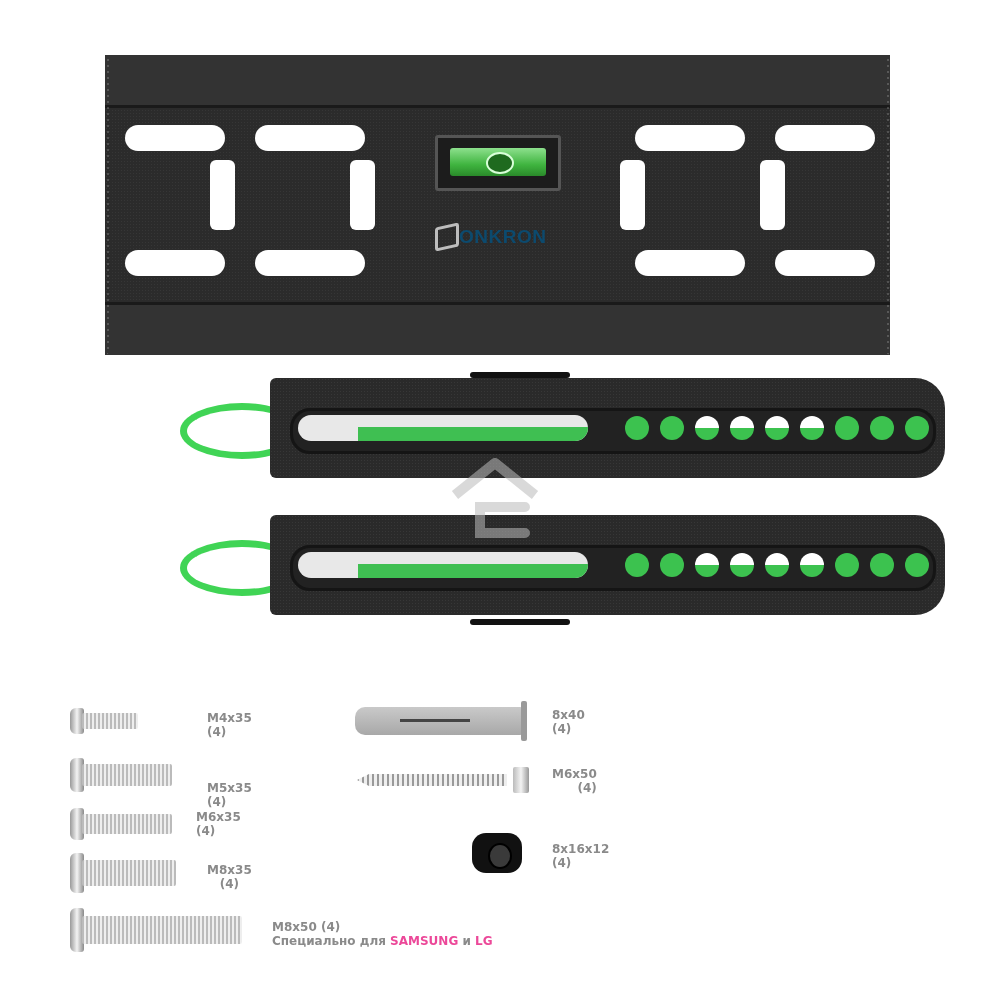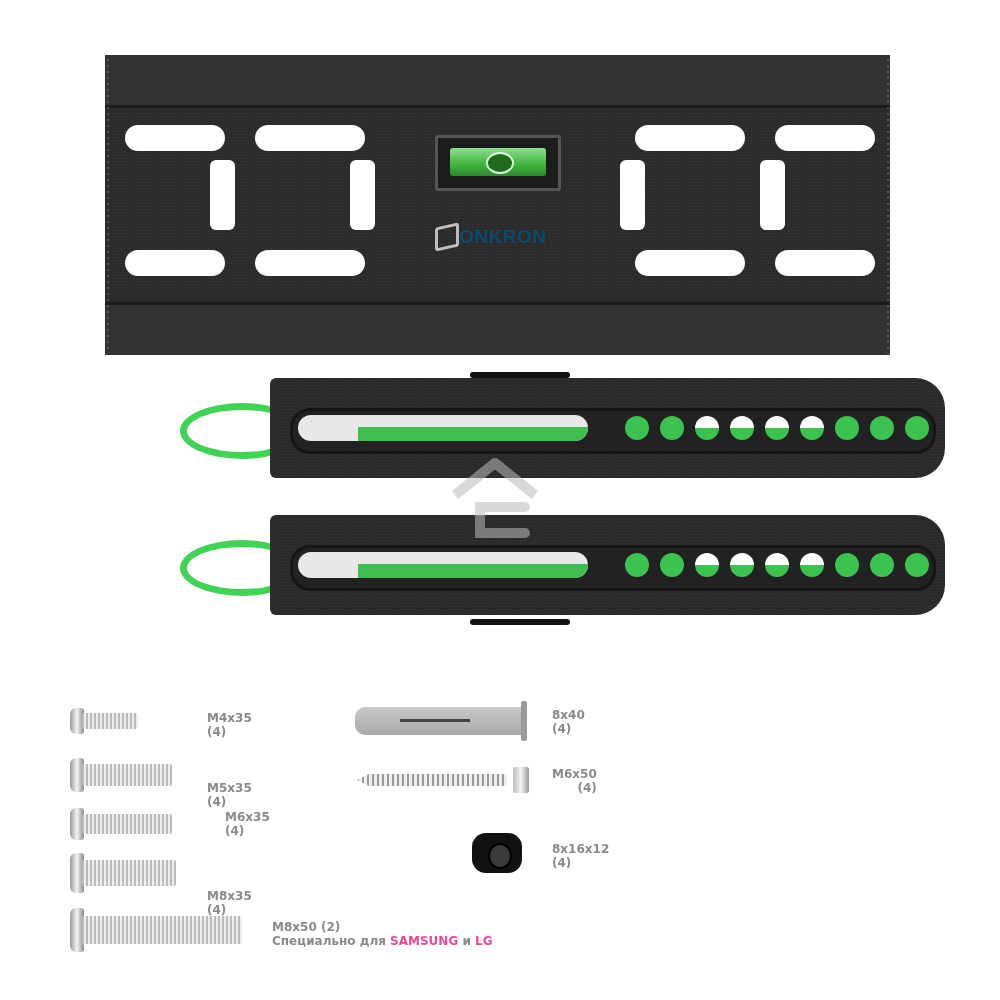--- a/index.html
+++ b/index.html
@@ -144,40 +144,40 @@
 </div>
 <div class="label" style="left:207px;top:762px;margin-top:19px;">
   <div>M5x35</div>
     <div>(4)</div>
 </div>
 
 <div class="screw" style="left:70px;top:808px;--h:32px;width:105px;">
   <div class="screw-head"></div>
     <div class="screw-shaft" style="width:90px"></div>
 </div>
-<div class="label" style="left:225px;top:810px;">
+<div class="label" style="left:196px;top:810px;">
   <div>M6x35</div>
     <div>(4)</div>
 </div>
 
 <div class="screw" style="left:70px;top:853px;--h:40px;width:108px;">
   <div class="screw-head"></div>
     <div class="screw-shaft" style="width:94px"></div>
 </div>
-<div class="label" style="left:207px;top:889px;">
+<div class="label" style="left:207px;top:863px;text-align:center;">
   <div>M8x35</div>
     <div>(4)</div>
 </div>
 
 <div class="screw" style="left:70px;top:908px;--h:44px;width:175px;">
   <div class="screw-head"></div>
     <div class="screw-shaft" style="width:160px"></div>
 </div>
 <div class="label" style="left:272px;top:920px;">
-  <div>M8x50 (2)</div>
+  <div>M8x50 (4)</div>
   <div><span>Специально для </span><span class="hl">SAMSUNG</span><span> и </span><span class="hl">LG</span></div>
 </div>
 
 <div class="anchor">
   <div class="anchor-line"></div>
     <div class="anchor-flange"></div>
 </div>
 <div class="label" style="left:552px;top:708px;">
   <div>8x40</div>
     <div>(4)</div>

